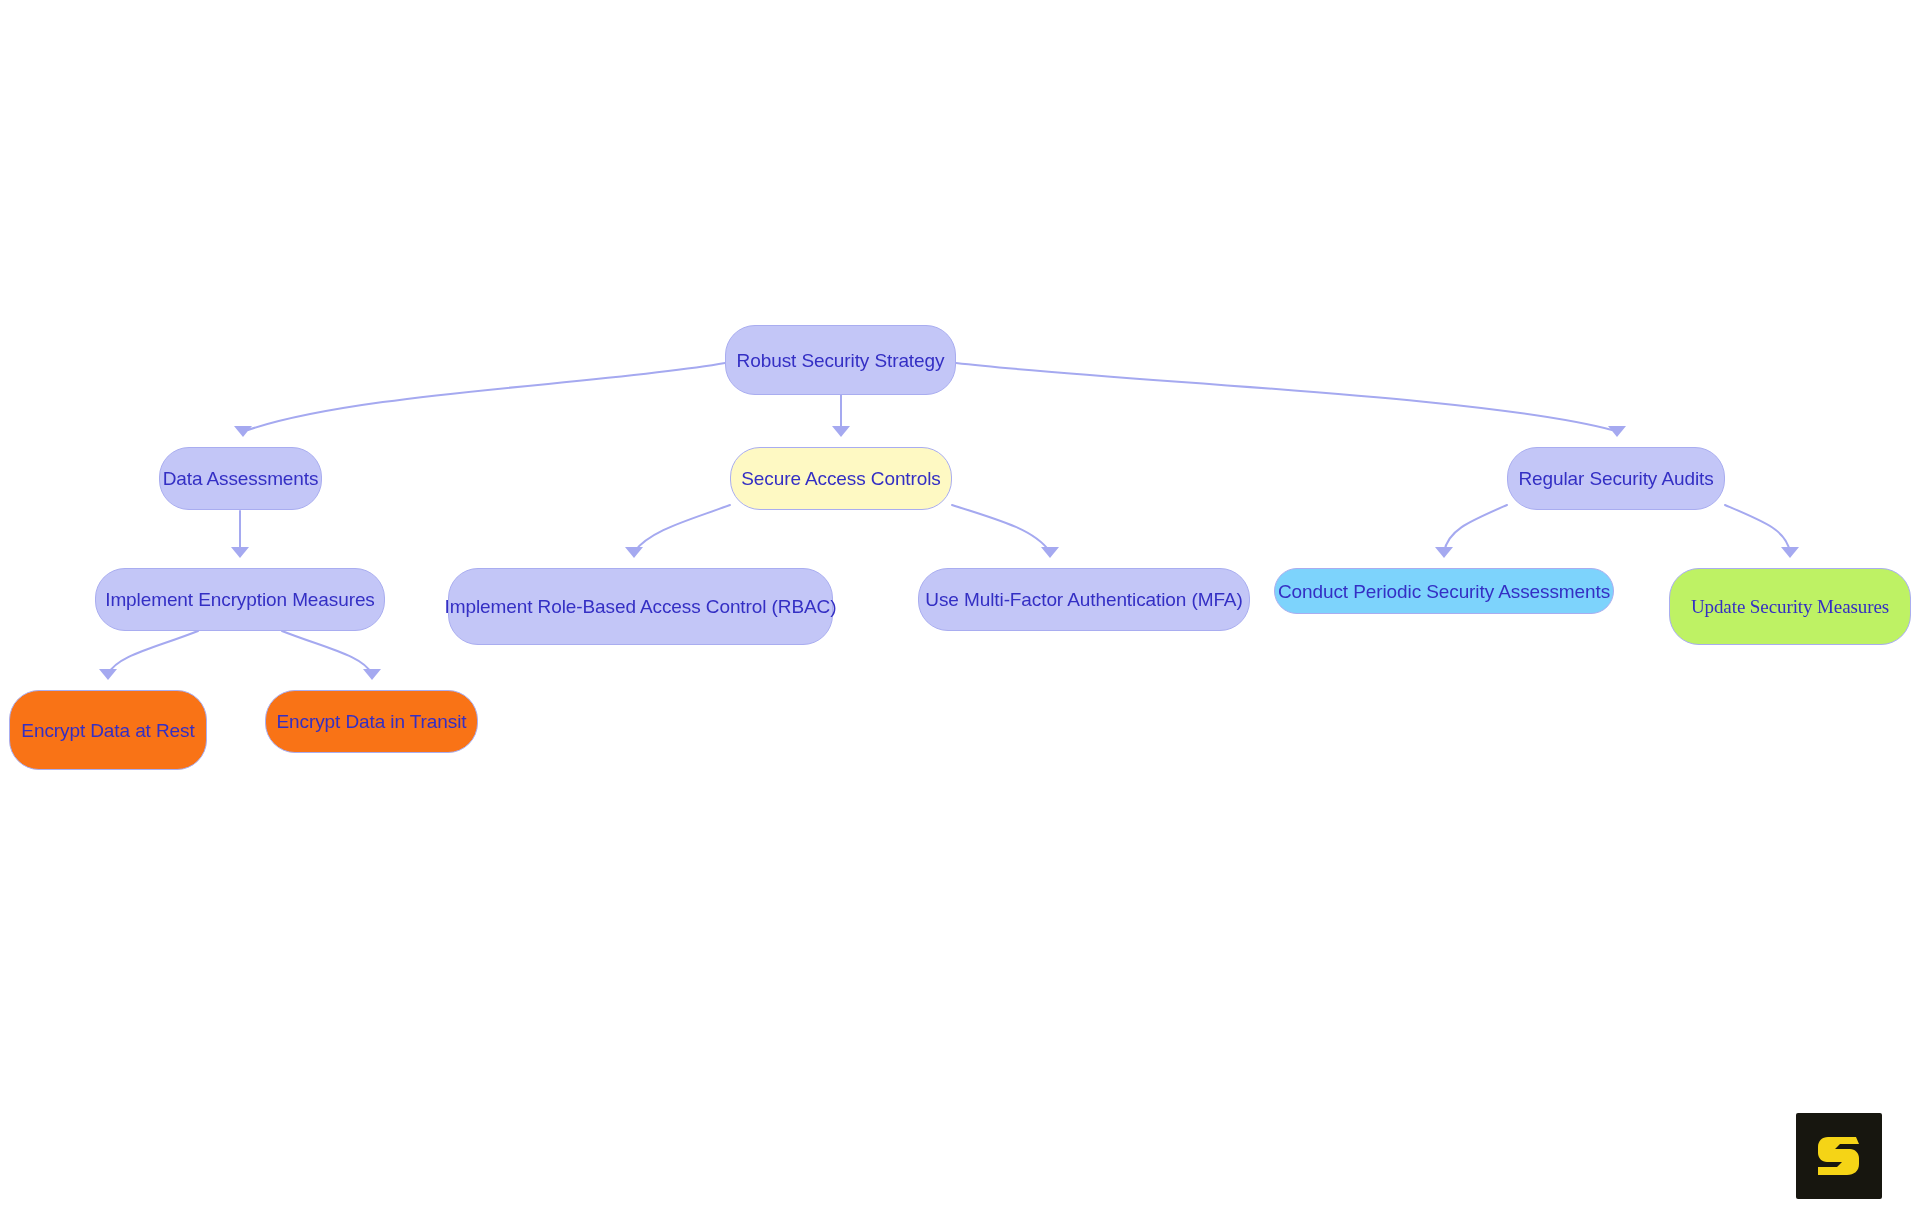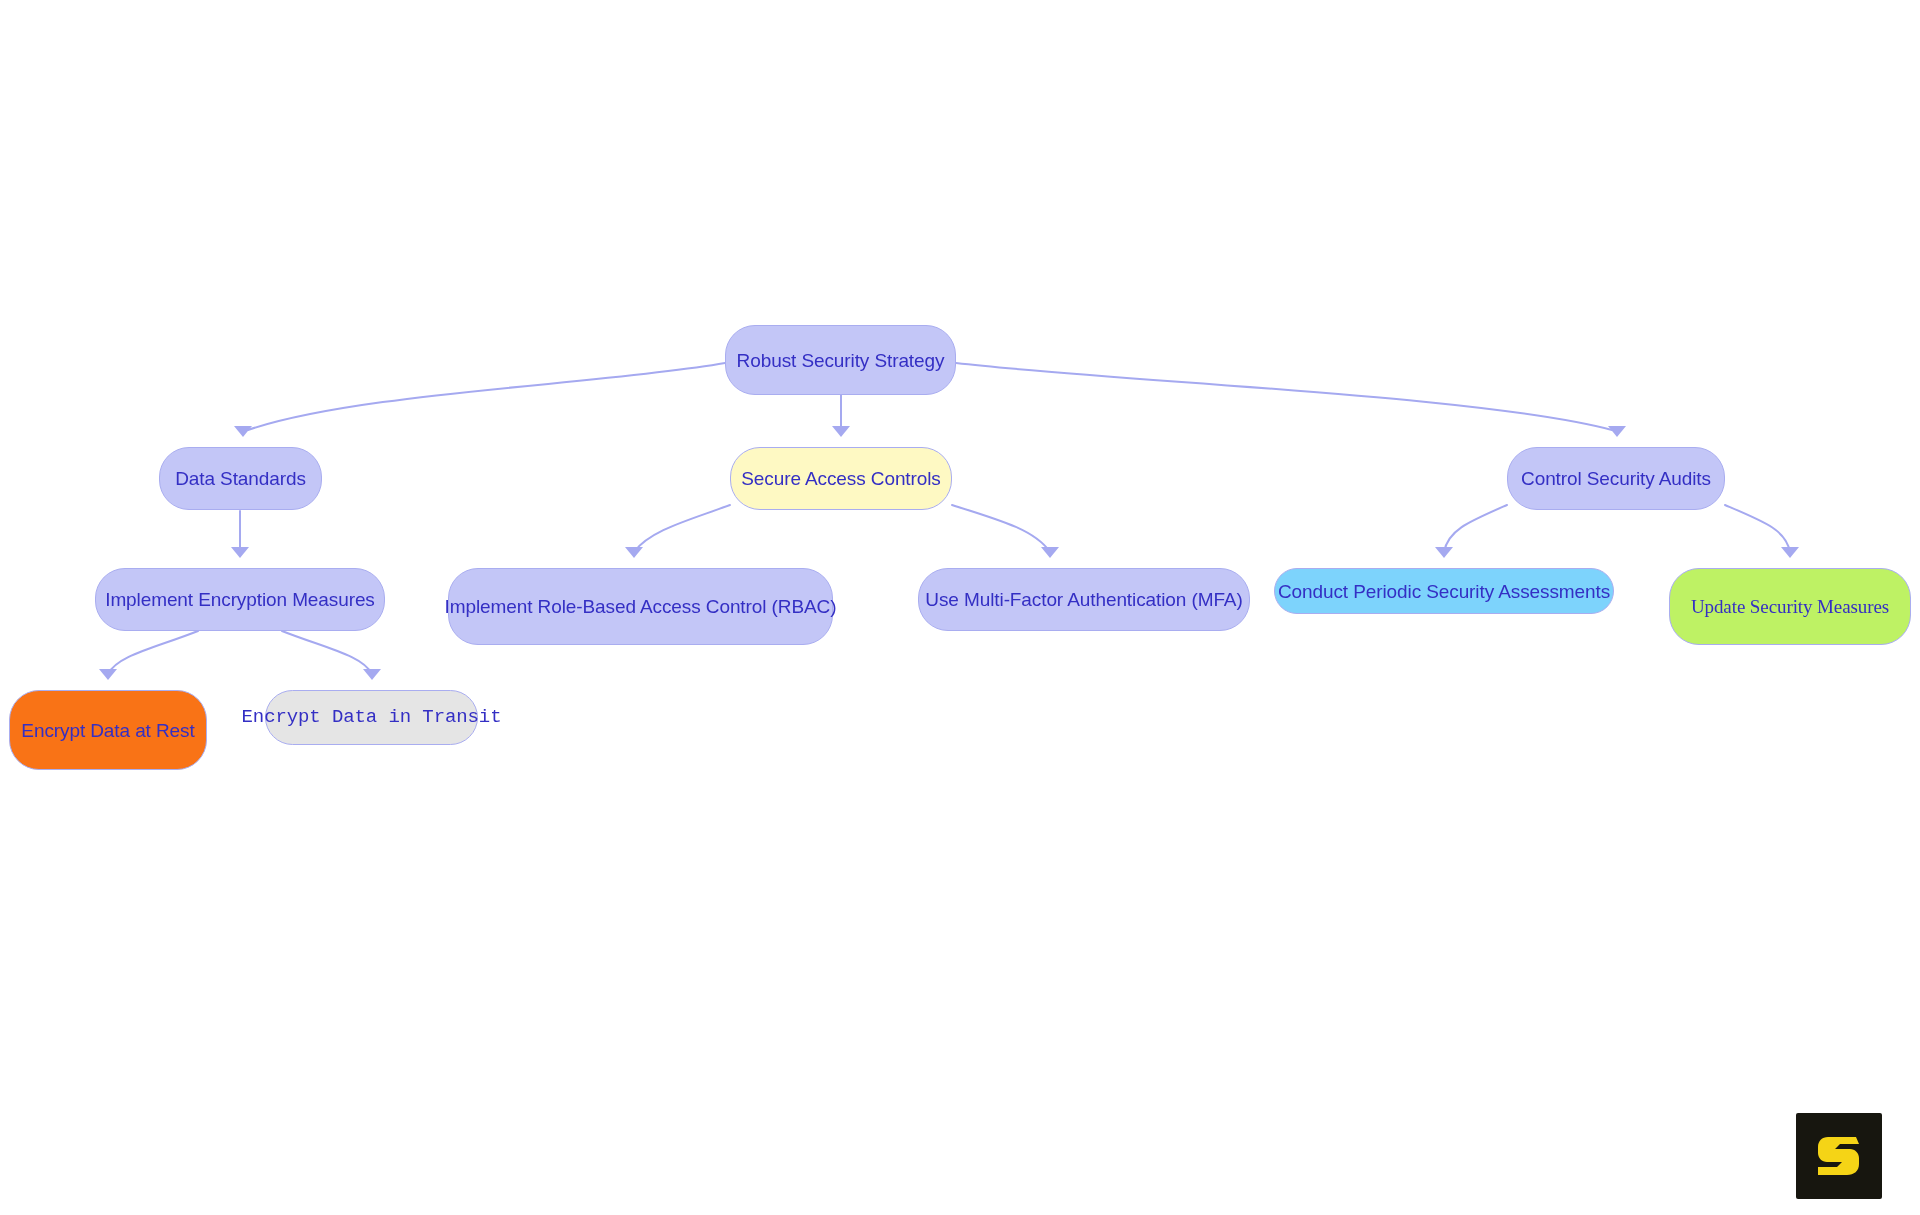--- a/index.html
+++ b/index.html
@@ -85,47 +85,47 @@
       <polygon points="99,669 117,669 108,680" fill="#a5a9f0"></polygon>
       <path d="M 282 631 C 325 648, 362 655, 372 674" fill="none" stroke="#a5a9f0" stroke-width="2" stroke-linecap="round"></path>
       <polygon points="363,669 381,669 372,680" fill="#a5a9f0"></polygon>
     </svg>
 
   <div id="node-layer">
       <div class="flow-node" style="left: 725px; top: 325px; width: 231px; height: 70px; background: rgb(195, 198, 247); border-color: rgb(169, 173, 240); color: rgb(52, 47, 196);">
         <span class="node-label">Robust Security Strategy</span>
       </div>
       <div class="flow-node" style="left: 159px; top: 447px; width: 163px; height: 63px; background: rgb(195, 198, 247); border-color: rgb(169, 173, 240); color: rgb(52, 47, 196);">
-        <span class="node-label">Data Standards</span>
+        <span class="node-label">Data Assessments</span>
       </div>
       <div class="flow-node" style="left: 730px; top: 447px; width: 222px; height: 63px; background: #fef9c3; border-color: rgb(169, 173, 240); color: rgb(52, 47, 196);">
         <span class="node-label">Secure Access Controls</span>
       </div>
       <div class="flow-node" style="left: 1507px; top: 447px; width: 218px; height: 63px; background: rgb(195, 198, 247); border-color: rgb(169, 173, 240); color: rgb(52, 47, 196);">
-        <span class="node-label">Control Security Audits</span>
+        <span class="node-label">Regular Security Audits</span>
       </div>
       <div class="flow-node" style="left: 95px; top: 568px; width: 290px; height: 63px; background: rgb(195, 198, 247); border-color: rgb(169, 173, 240); color: rgb(52, 47, 196);">
         <span class="node-label">Implement Encryption Measures</span>
       </div>
       <div class="flow-node" style="left: 448px; top: 568px; width: 385px; height: 77px; background: rgb(195, 198, 247); border-color: rgb(169, 173, 240); color: rgb(52, 47, 196);">
         <span class="node-label">Implement Role-Based Access Control (RBAC)</span>
       </div>
       <div class="flow-node" style="left: 884px; top: 568px; width: 332px; height: 63px; background: rgb(195, 198, 247); border-color: rgb(169, 173, 240); color: rgb(52, 47, 196); margin-left: 34px;">
         <span class="node-label">Use Multi-Factor Authentication (MFA)</span>
       </div>
       <div class="flow-node" style="left: 1274px; top: 568px; width: 340px; height: 46px; background: #7dd3fc; border-color: rgb(169, 173, 240); color: rgb(52, 47, 196);">
         <span class="node-label">Conduct Periodic Security Assessments</span>
       </div>
       <div class="flow-node" style="left: 1669px; top: 568px; width: 242px; height: 77px; background: #bef264; border-color: rgb(169, 173, 240); color: rgb(52, 47, 196); font-family: Liberation Serif, serif;">
         <span class="node-label">Update Security Measures</span>
       </div>
       <div class="flow-node" style="left: 9px; top: 690px; width: 198px; height: 80px; background: #f97316; border-color: rgb(169, 173, 240); color: rgb(52, 47, 196);">
         <span class="node-label">Encrypt Data at Rest</span>
       </div>
-      <div class="flow-node" style="left: 265px; top: 690px; width: 213px; height: 55px; background: #e5e5e5; border-color: rgb(169, 173, 240); color: rgb(52, 47, 196); font-family: Liberation Mono, monospace;">
+      <div class="flow-node" style="left: 265px; top: 690px; width: 213px; height: 63px; background: #f97316; border-color: rgb(169, 173, 240); color: rgb(52, 47, 196);">
         <span class="node-label">Encrypt Data in Transit</span>
       </div>
     </div>
 
   <div id="brand-logo" style="left: 1796px; top: 1113px; width: 86px; height: 86px; background: rgb(23, 22, 15);">
     <svg width="56" height="56" viewBox="0 0 56 56" aria-hidden="true">
       <path d="M45 9 L17 9 C11 9 7 13 7 19 L7 25 C7 30 11 34 16 34 L31 34 L26 39 L7 39 L7 47 L36 47 C43 47 48 43 48 36 L48 30 C48 25 44 21 39 21 L24 21 L29 16 L48 16 Z" fill="#f5d416"></path>
     </svg>
   </div>
 

